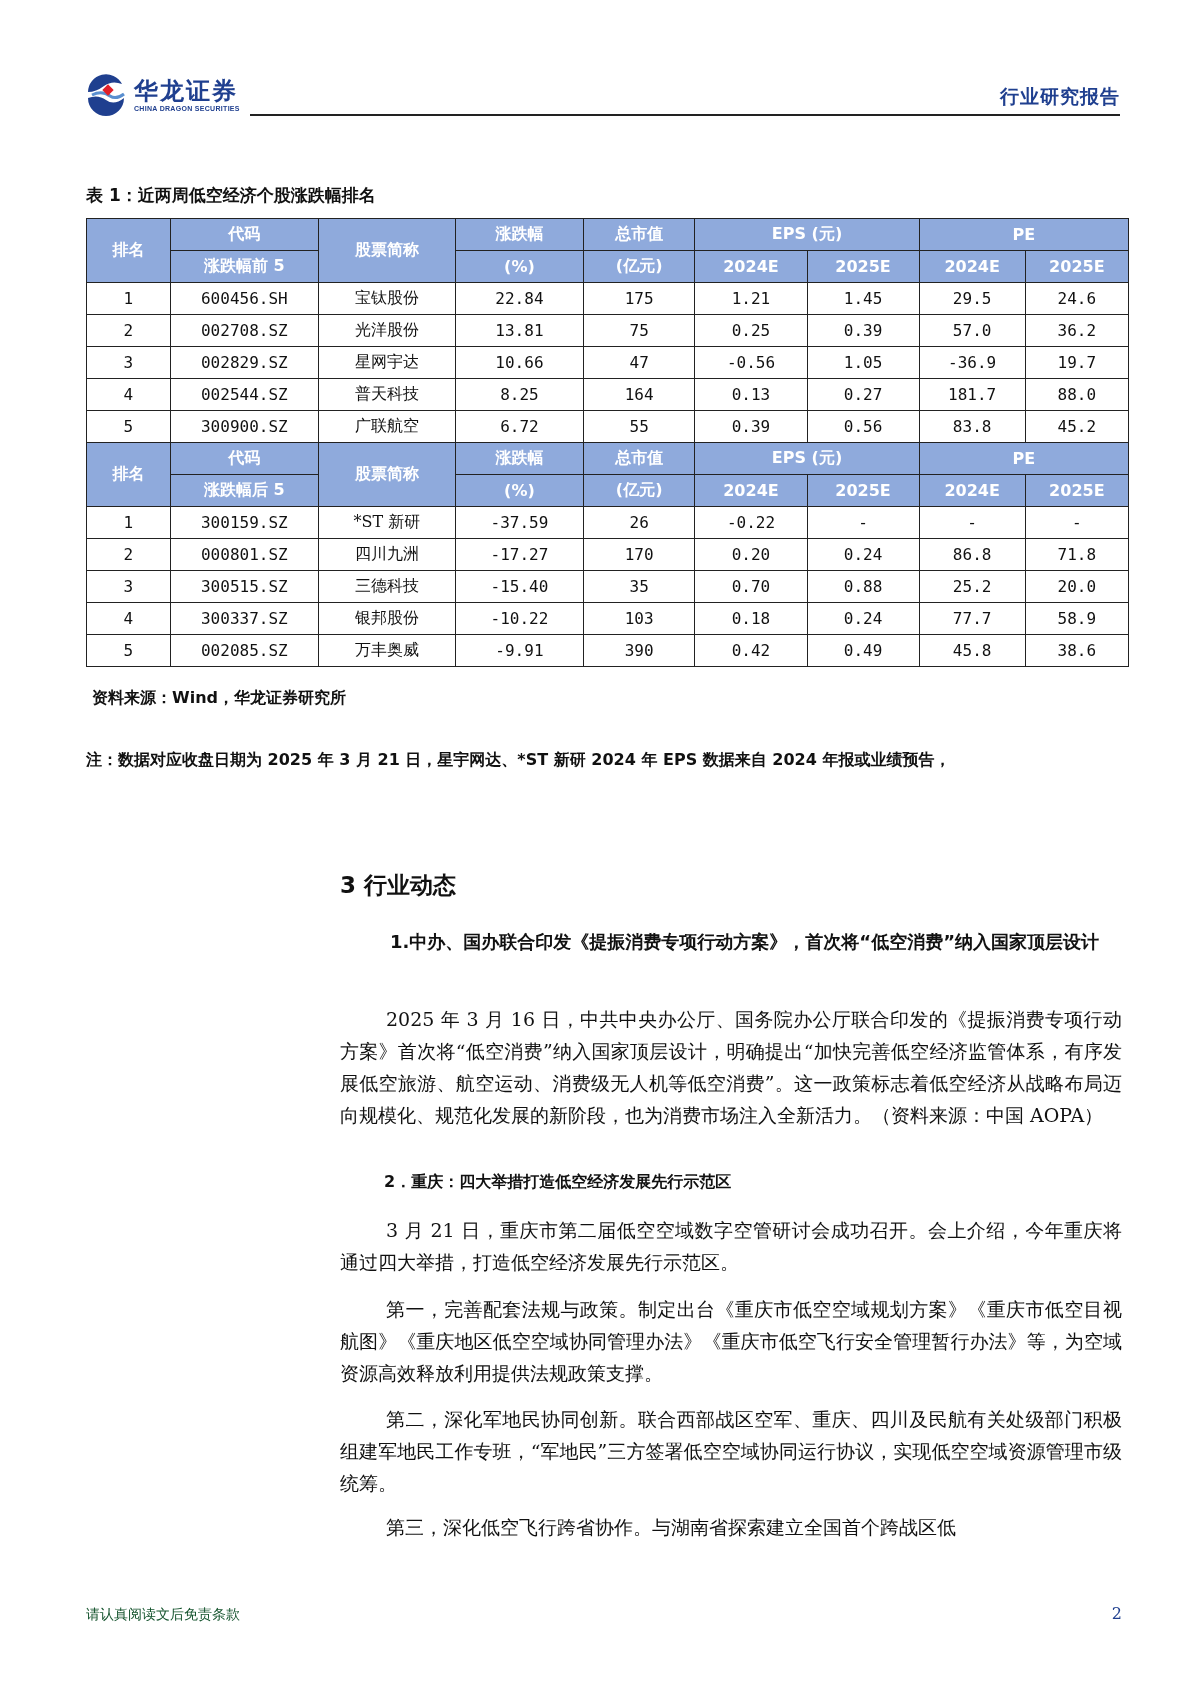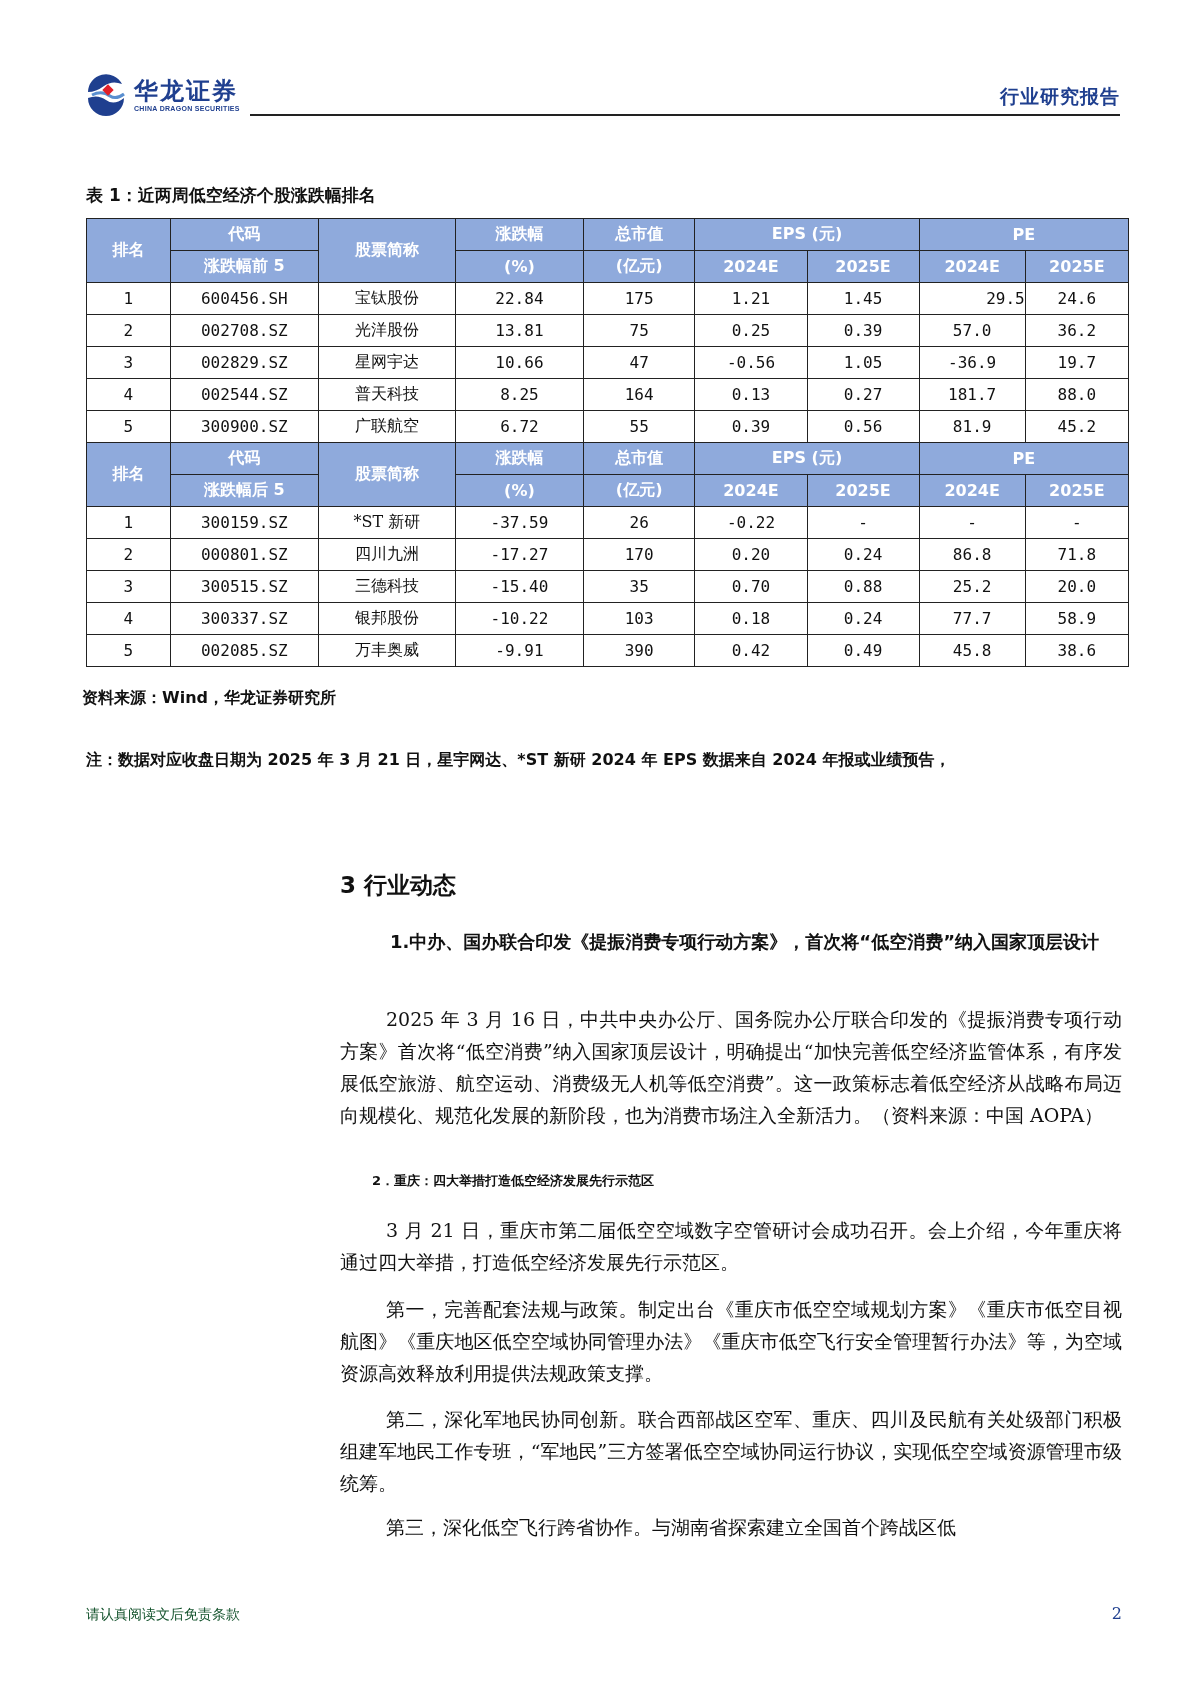--- a/index.html
+++ b/index.html
@@ -17,29 +17,29 @@
   .table-title { position:absolute; left:86px; top:184px; font-weight:bold; font-size:17px; font-family:"DejaVu Sans",sans-serif; }
   table.stocks { position:absolute; left:86px; top:218px; width:1043px; border-collapse:collapse; font-family:"DejaVu Sans Mono","Liberation Mono",monospace; font-size:16px; }
   table.stocks td { border:1.5px solid #222; text-align:center; height:31px; padding:0; }
   table.stocks tr.h td { background:#8faadc; color:#fff; font-weight:bold; font-family:"DejaVu Sans",sans-serif; font-size:16px; }
   table.stocks td.rank { width:84px; }
   table.stocks td.code { width:148px; }
   table.stocks td.name { width:138px; font-family:"DejaVu Serif",serif; }
   table.stocks td.chg { width:128px; }
   table.stocks td.cap { width:112px; }
   table.stocks td.e1 { width:112px; } table.stocks td.e2 { width:112px; }
-  table.stocks td.p1 { width:106px;text-align:right; } table.stocks td.p2 { width:103px;margin-left:12px; }
-
-  .source { position:absolute; left:82px; top:688px; font-weight:bold; font-size:16px; font-family:"DejaVu Sans",sans-serif; }
+  table.stocks td.p1 { width:106px; } table.stocks td.p2 { width:103px;margin-left:12px; }
+
+  .source { position:absolute; left:92px; top:688px; font-weight:bold; font-size:16px; font-family:"DejaVu Sans",sans-serif; }
   .note { position:absolute; left:86px; top:736px; width:1045px; font-weight:bold; font-size:16px; line-height:48px; font-family:"DejaVu Sans",sans-serif; }
 
   .section { position:absolute; left:340px; top:870px; font-size:23px; font-weight:bold; font-family:"DejaVu Sans",sans-serif; }
   .h1 { position:absolute; left:340px; top:925px; width:780px; font-size:18px; font-weight:bold; line-height:34px; text-indent:50px; font-family:"DejaVu Sans",sans-serif; }
   .p { position:absolute; left:340px; width:782px; font-size:19px; line-height:32px; text-indent:46px; text-align:justify; }
-  .h2 { position:absolute; left:372px; top:1172px; font-size:13px; font-weight:bold; font-family:"DejaVu Sans",sans-serif; }
+  .h2 { position:absolute; left:384px; top:1172px; font-size:16px; font-weight:bold; font-family:"DejaVu Sans",sans-serif; }
 
   .footer-left { position:absolute; left:86px; top:1606px; font-size:14px; color:#14532d; }
   .footer-right { position:absolute; right:78px; top:1604px; font-size:16px; color:#1f3f8f; }
 </style>
 </head>
 <body>
 
 <div class="header">
   <div class="logo">
     <div class="logo-mark">
@@ -128,21 +128,21 @@
       <td>88.0</td>
     </tr>
     <tr>
       <td>5</td>
       <td>300900.SZ</td>
       <td class="name">广联航空</td>
       <td>6.72</td>
       <td>55</td>
       <td>0.39</td>
       <td>0.56</td>
-      <td>81.9</td>
+      <td>83.8</td>
       <td>45.2</td>
     </tr>
 
     <tr class="h">
       <td rowspan="2">排名</td>
       <td>代码</td>
       <td rowspan="2" style="font-family:'DejaVu Sans',sans-serif">股票简称</td>
       <td>涨跌幅</td>
       <td>总市值</td>
       <td colspan="2">EPS (元)</td>

